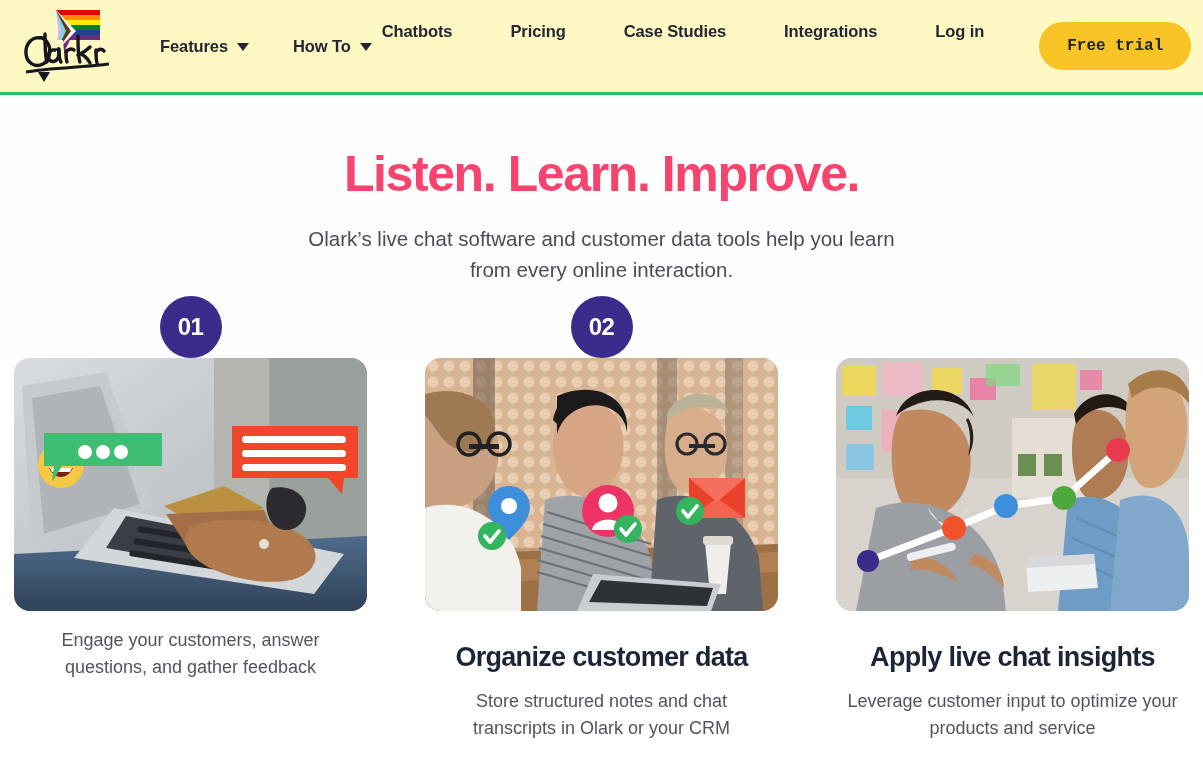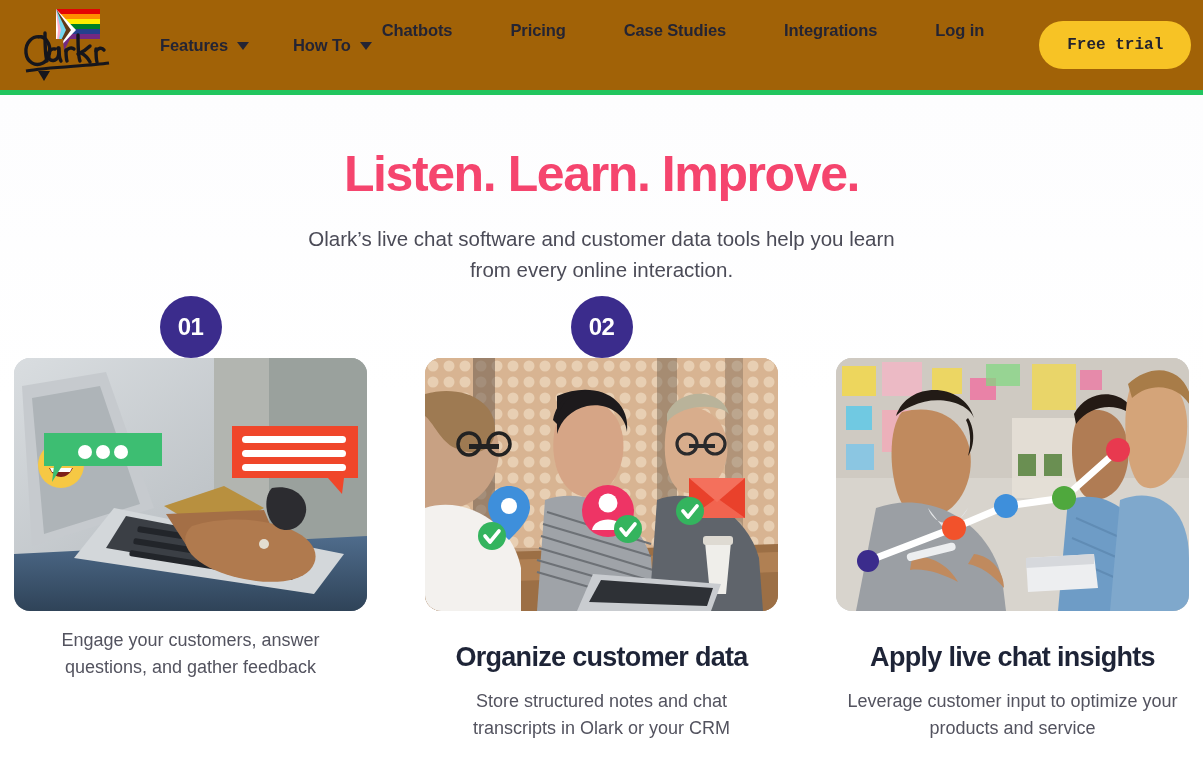--- a/index.html
+++ b/index.html
@@ -10,22 +10,22 @@
     overflow: hidden;
     background: #ffffff;
     font-family: "Liberation Sans", sans-serif;
     -webkit-font-smoothing: antialiased;
   }
 
   
   .header {
     position: relative;
     height: 95px;
-    background: #a16207;
-    border-bottom: 5px solid #22c55e;
+    background: #fef9c3;
+    border-bottom: 3px solid #22c55e;
     display: flex;
     align-items: center;
     padding: 0 16px 0 14px;
   }
   .logo-wrap {
     width: 104px;
     height: 80px;
     position: relative;
     flex: 0 0 auto;
     margin-right: 30px;

